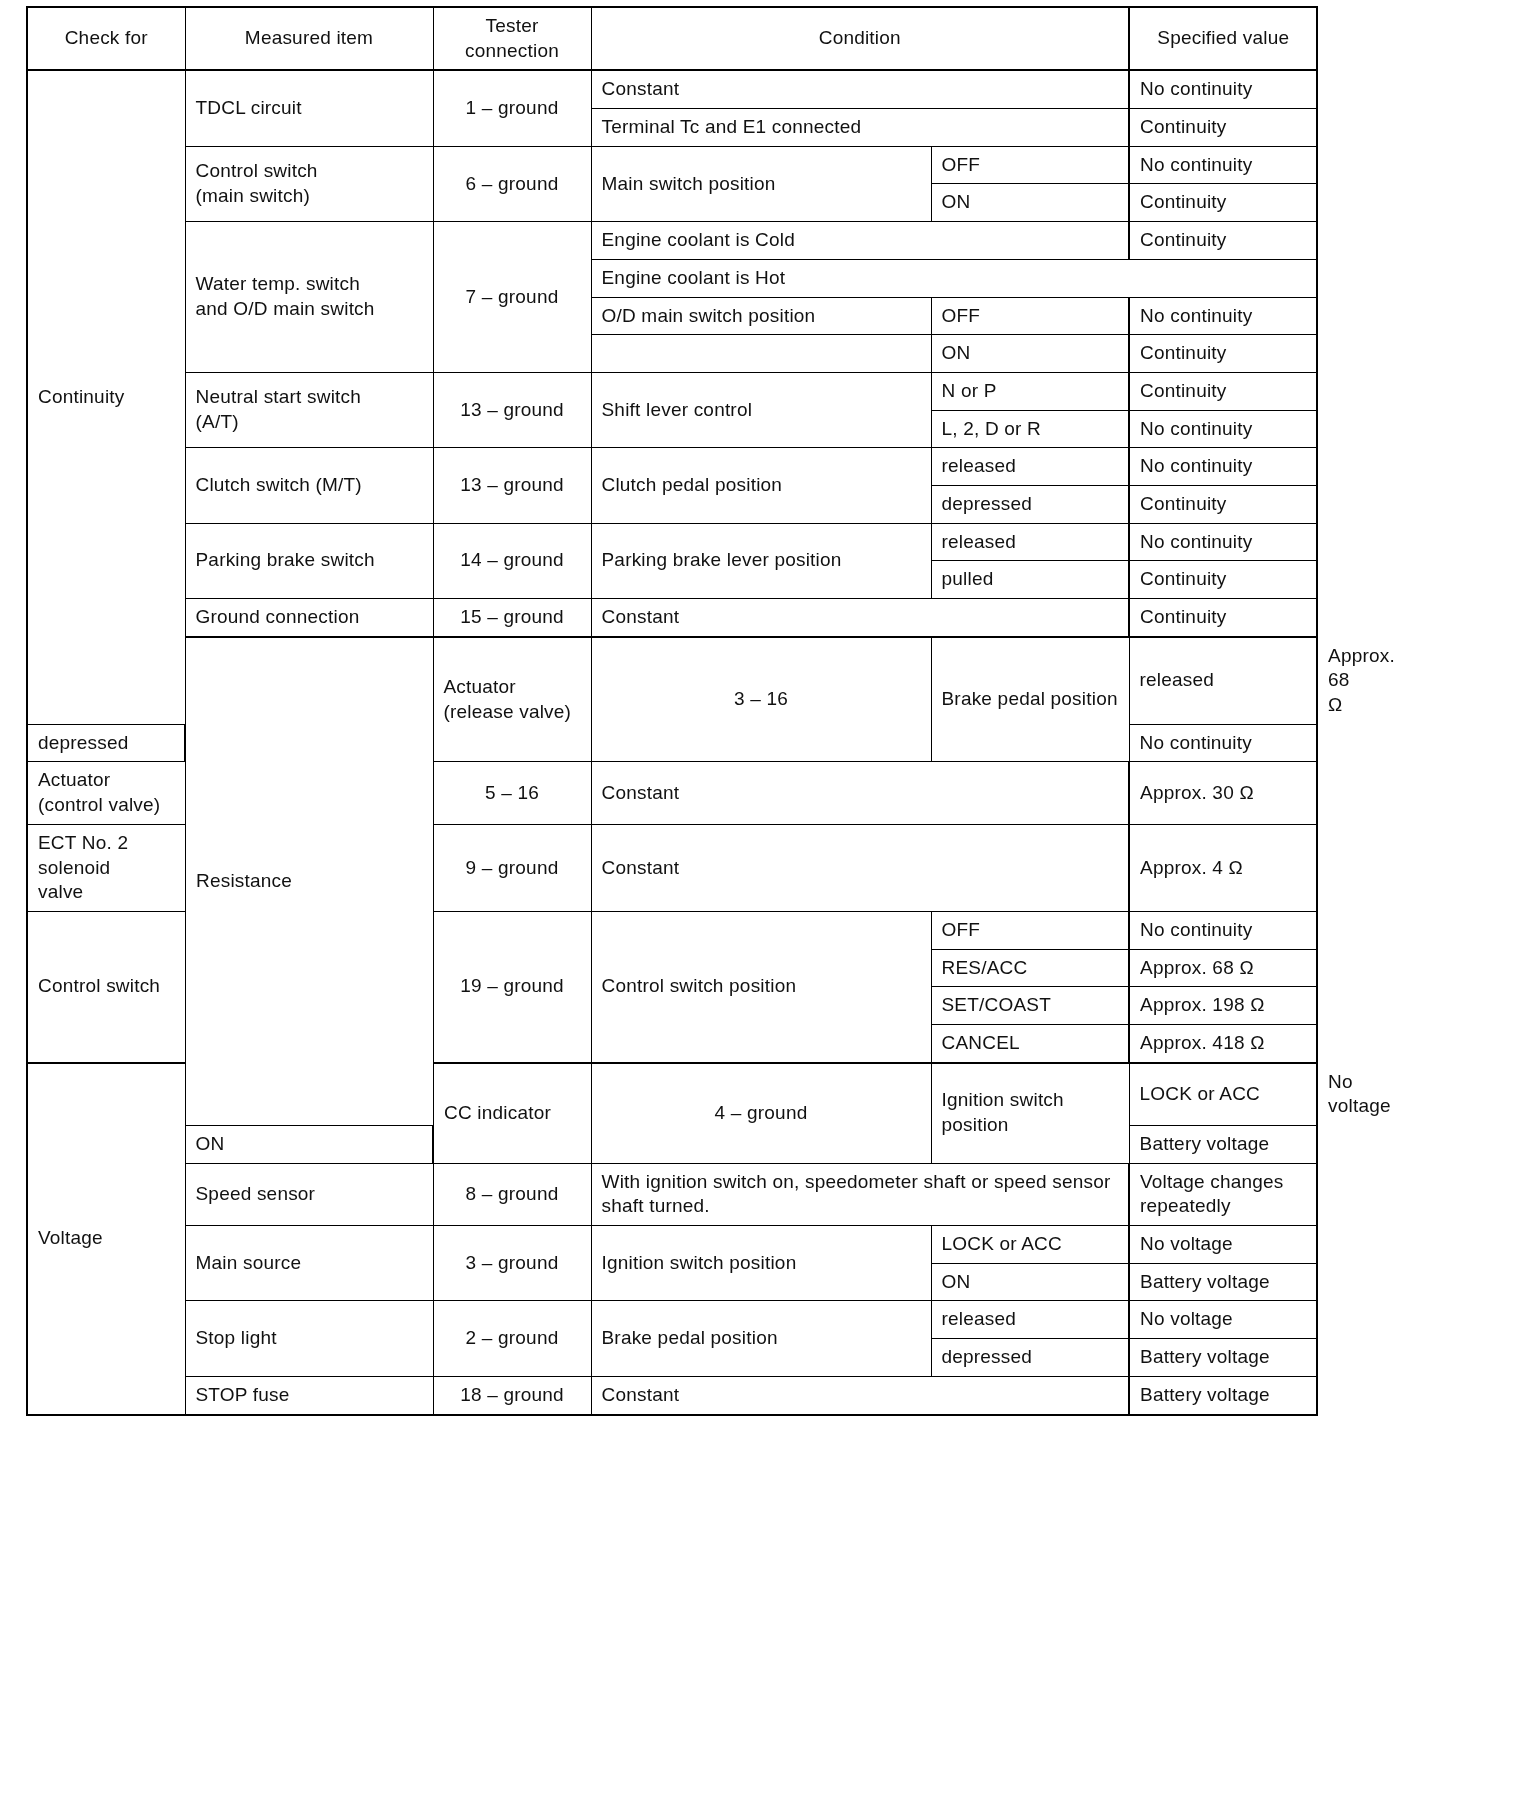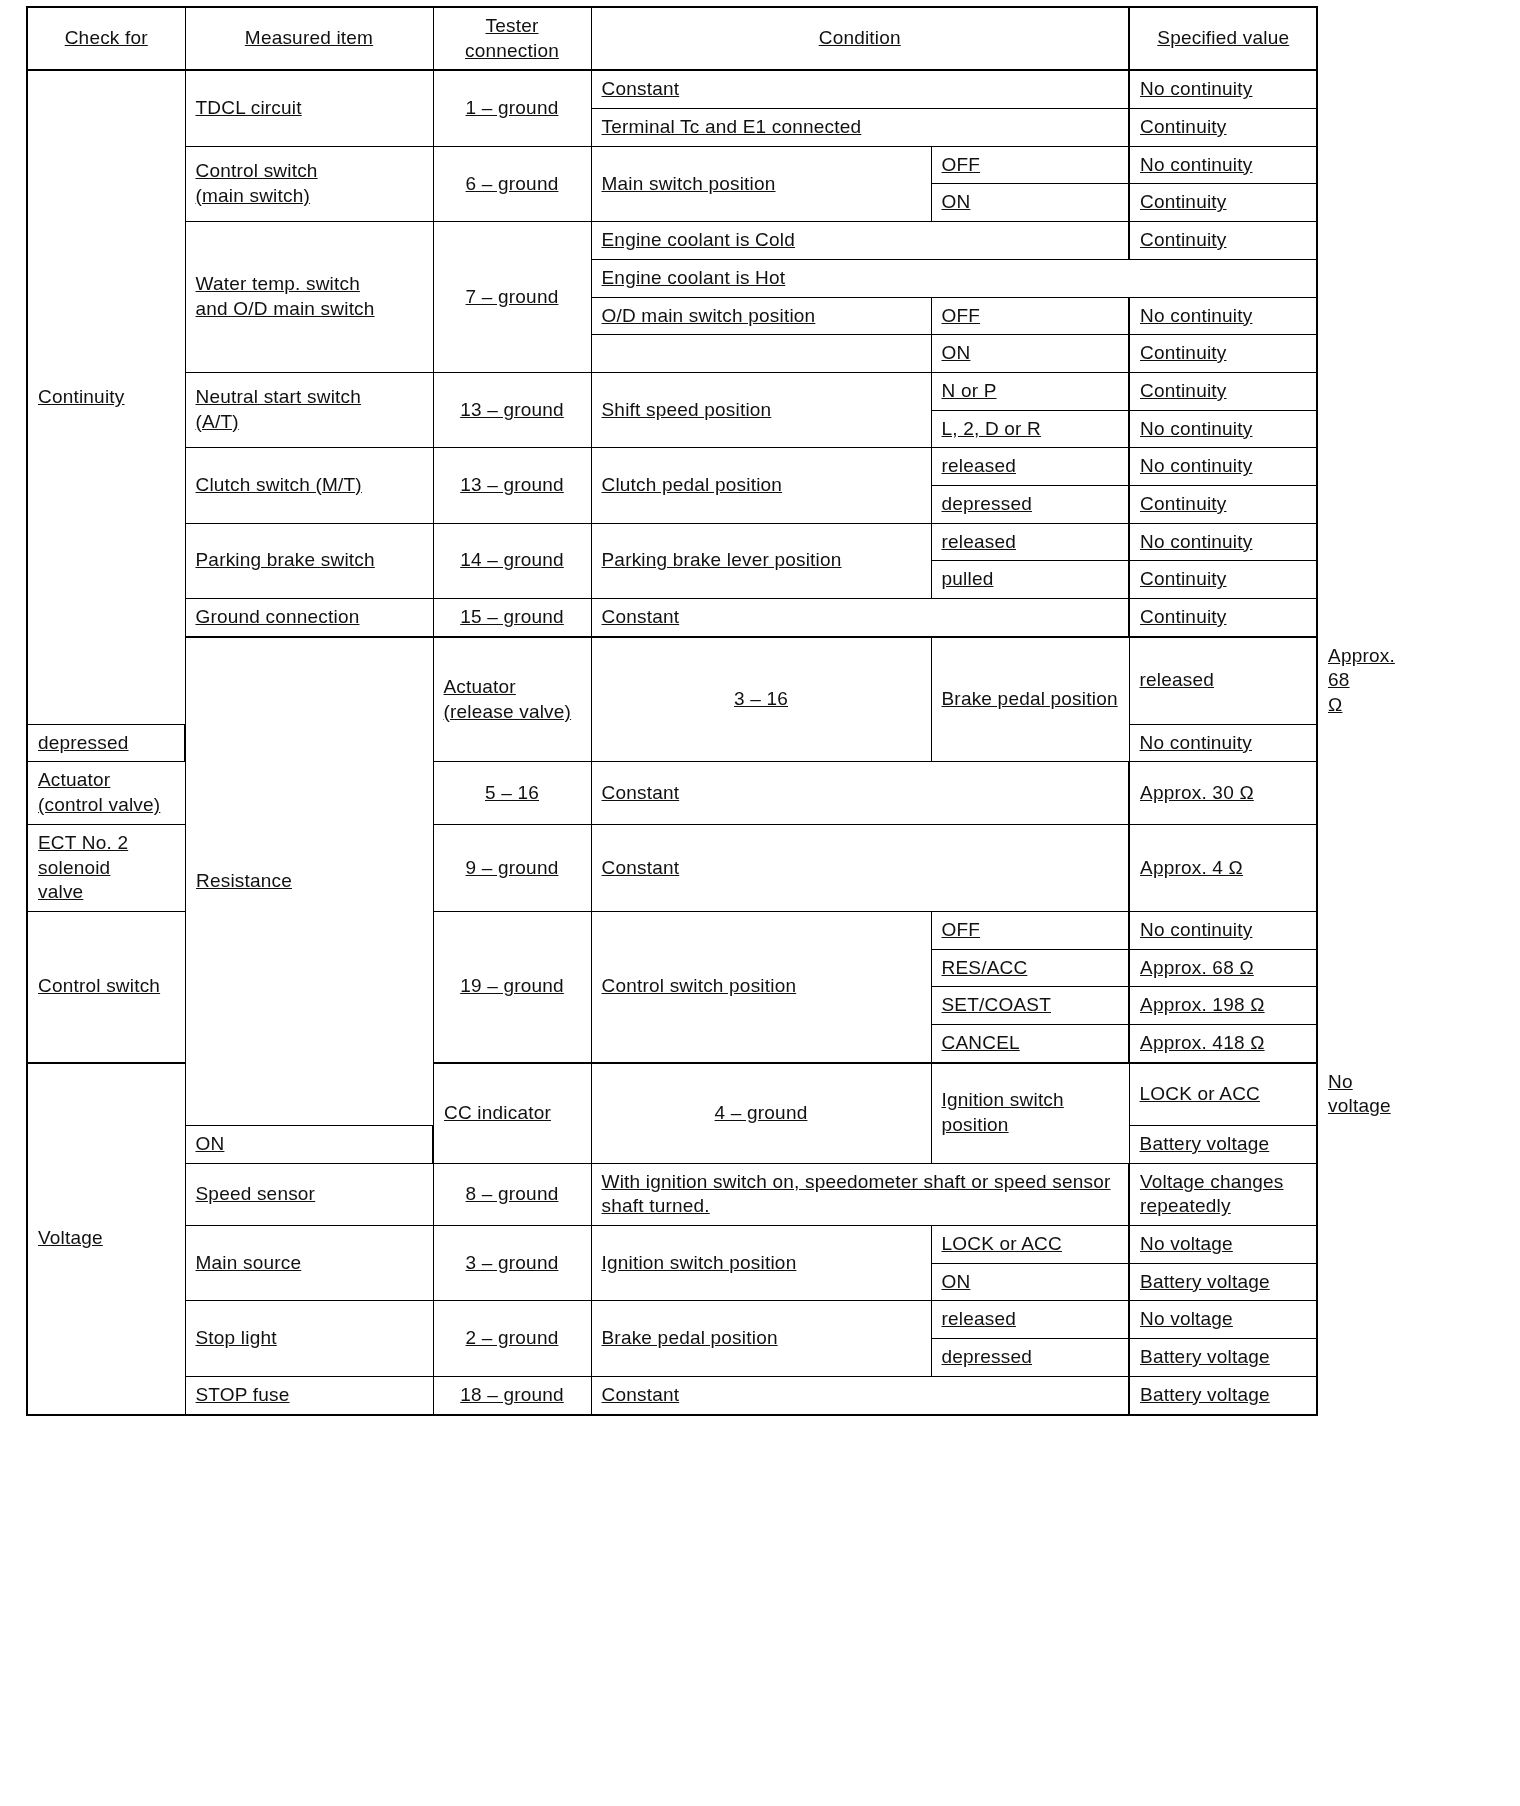--- a/index.html
+++ b/index.html
@@ -32,21 +32,20 @@
     padding: 6px 10px;
     font-size: 19px;
     font-weight: normal;
     vertical-align: middle;
     line-height: 1.3;
     letter-spacing: 0.2px;
   }
   
   table.spec {
     border: 2px solid #000000;
-    text-decoration: underline;
   }
   thead th {
     text-align: center;
     font-weight: bold;
     font-size: 21px;
     padding-top: 14px;
     padding-bottom: 14px;
   }
   
   col.c-check { width: 158px; }
@@ -150,21 +149,21 @@
       <td class="cell-left thick-right">ON</td>
       <td class="cell-left">Continuity</td>
     </tr>
 
     <tr>
       <td class="item-cell cell-left two-line" rowspan="2">
         <div>Neutral start switch</div>
         <div>(A/T)</div>
       </td>
       <td class="cell-center item-cell" rowspan="2">13 – ground</td>
-      <td class="cell-left" rowspan="2">Shift speed position</td>
+      <td class="cell-left" rowspan="2">Shift lever control</td>
       <td class="cell-left thick-right">N or P</td>
       <td class="cell-left">Continuity</td>
     </tr>
     <tr>
       <td class="cell-left thick-right">L, 2, D or R</td>
       <td class="cell-left">No continuity</td>
     </tr>
 
     <tr>
       <td class="item-cell cell-left" rowspan="2">Clutch switch (M/T)</td>

